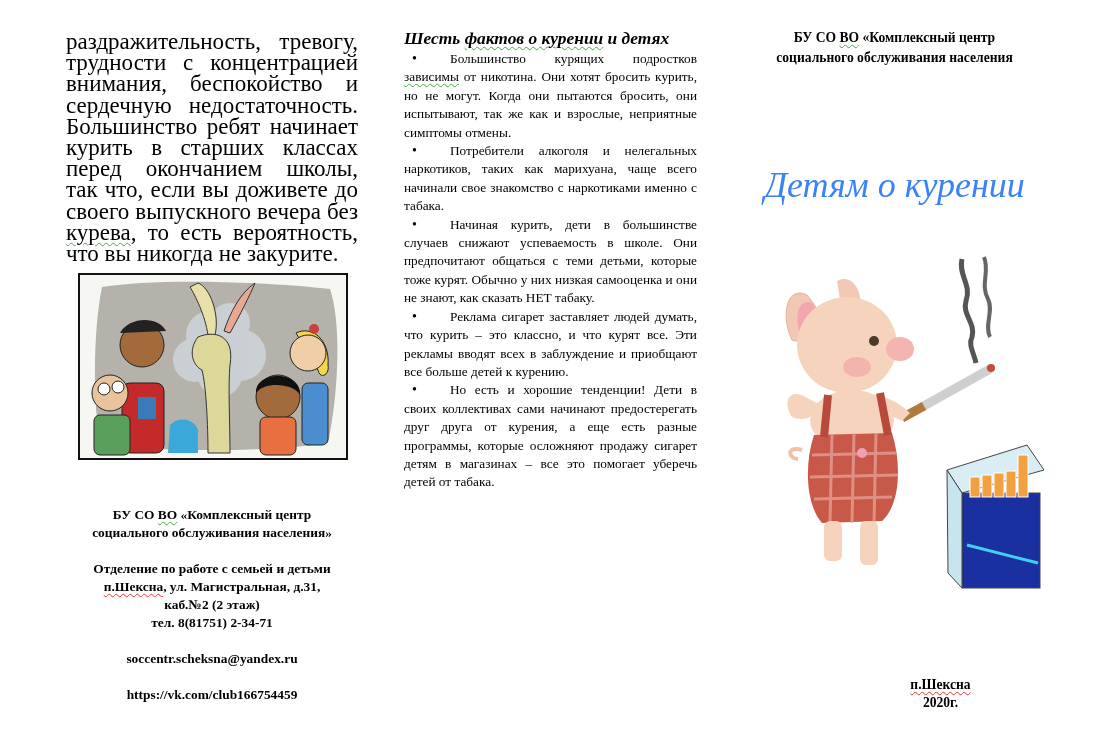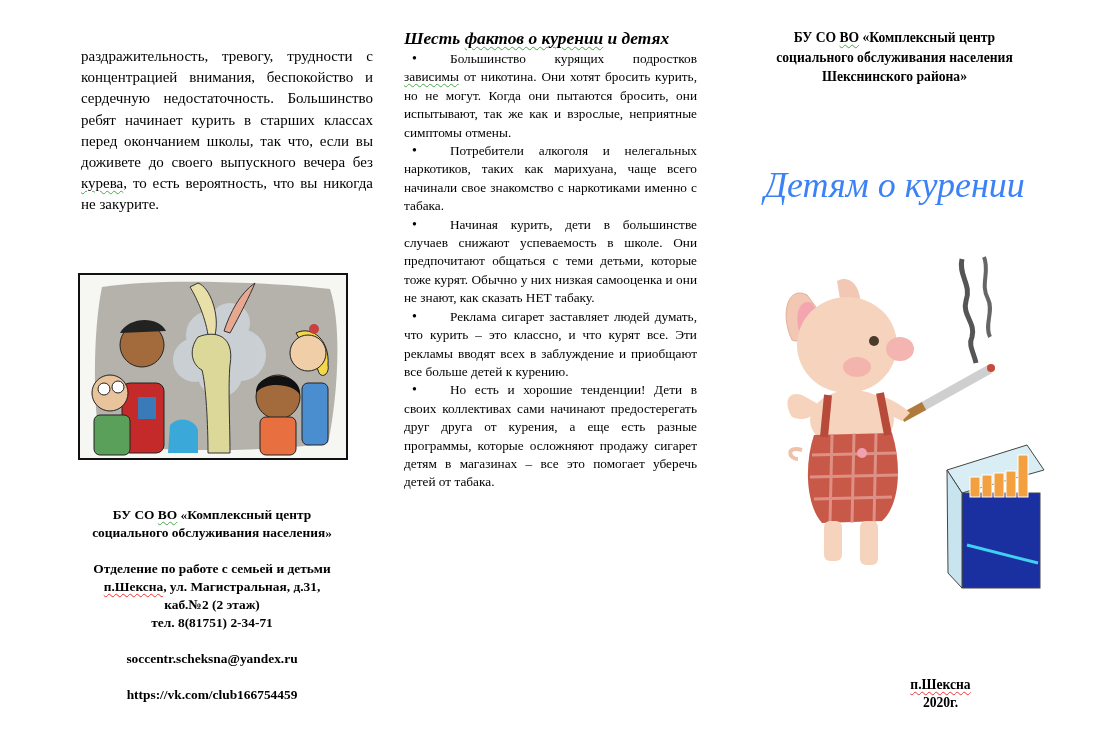--- a/index.html
+++ b/index.html
@@ -6,22 +6,22 @@
   body {
     width: 1104px; height: 744px; background: #ffffff; position: relative; overflow: hidden;
     font-family: "Liberation Serif", "DejaVu Serif", serif; color: #000;
   }
   .col { position: absolute; top: 0; }
   .col1 { left: 66px; width: 292px; }
   .col2 { left: 404px; width: 293px; }
   .col3 { left: 742px; width: 305px; }
 
   .body-text {
-    font-size: 15px; line-height: 21.2px; text-align: justify; text-align-last: left;
-    margin: 15px; position: absolute; top: 31px; left: 0; width: 292px;
+    font-size: 23px; line-height: 21.2px; text-align: justify; text-align-last: left;
+    margin: 0; position: absolute; top: 31px; left: 0; width: 292px;
   }
   .spell { text-decoration: underline wavy #49a849; text-decoration-thickness: 1px; text-underline-offset: 2px; }
   .spell-red { text-decoration: underline wavy #e33; text-decoration-thickness: 1px; text-underline-offset: 2px; }
 
   .illus1 {
     position: absolute; left: 12px; top: 273px; width: 266px; height: 183px;
     border: 2px solid #111; background: #f4f4f0; overflow: hidden;
   }
 
   .org-block {
@@ -129,21 +129,20 @@
     <li>Начиная курить, дети в большинстве случаев снижают успеваемость в школе. Они предпочитают общаться с теми детьми, которые тоже курят. Обычно у них низкая самооценка и они не знают, как сказать НЕТ табаку.</li>
     <li>Реклама сигарет заставляет людей думать, что курить – это классно, и что курят все. Эти рекламы вводят всех в заблуждение и приобщают все больше детей к курению.</li>
     <li>Но есть и хорошие тенденции! Дети в своих коллективах сами начинают предостерегать друг друга от курения, а еще есть разные программы, которые осложняют продажу сигарет детям в магазинах – все это помогает уберечь детей от табака.</li>
   </ul>
 </div>
 
 <div class="col col3">
   <div class="org-head">
     <p><span>БУ СО </span><span class="spell">ВО</span><span> «Комплексный центр</span></p>
     <p>социального обслуживания населения</p>
-    <p>Шекснинского района»</p>
   </div>
   <div class="main-title">Детям о курении</div>
 
   <div class="illus2">
     <svg width="290" height="350" viewBox="0 0 290 350">
 
       <path d="M200 14 C196 30 210 40 204 56 C200 70 214 78 210 92 C206 100 212 108 214 118" fill="none" stroke="#555" stroke-width="5"></path>
       <path d="M222 12 C228 26 218 40 226 54 C232 66 222 80 228 92" fill="none" stroke="#666" stroke-width="4"></path>
 
       <line x1="160" y1="162" x2="228" y2="124" stroke="#cfcfcf" stroke-width="9" stroke-linecap="butt"></line>

